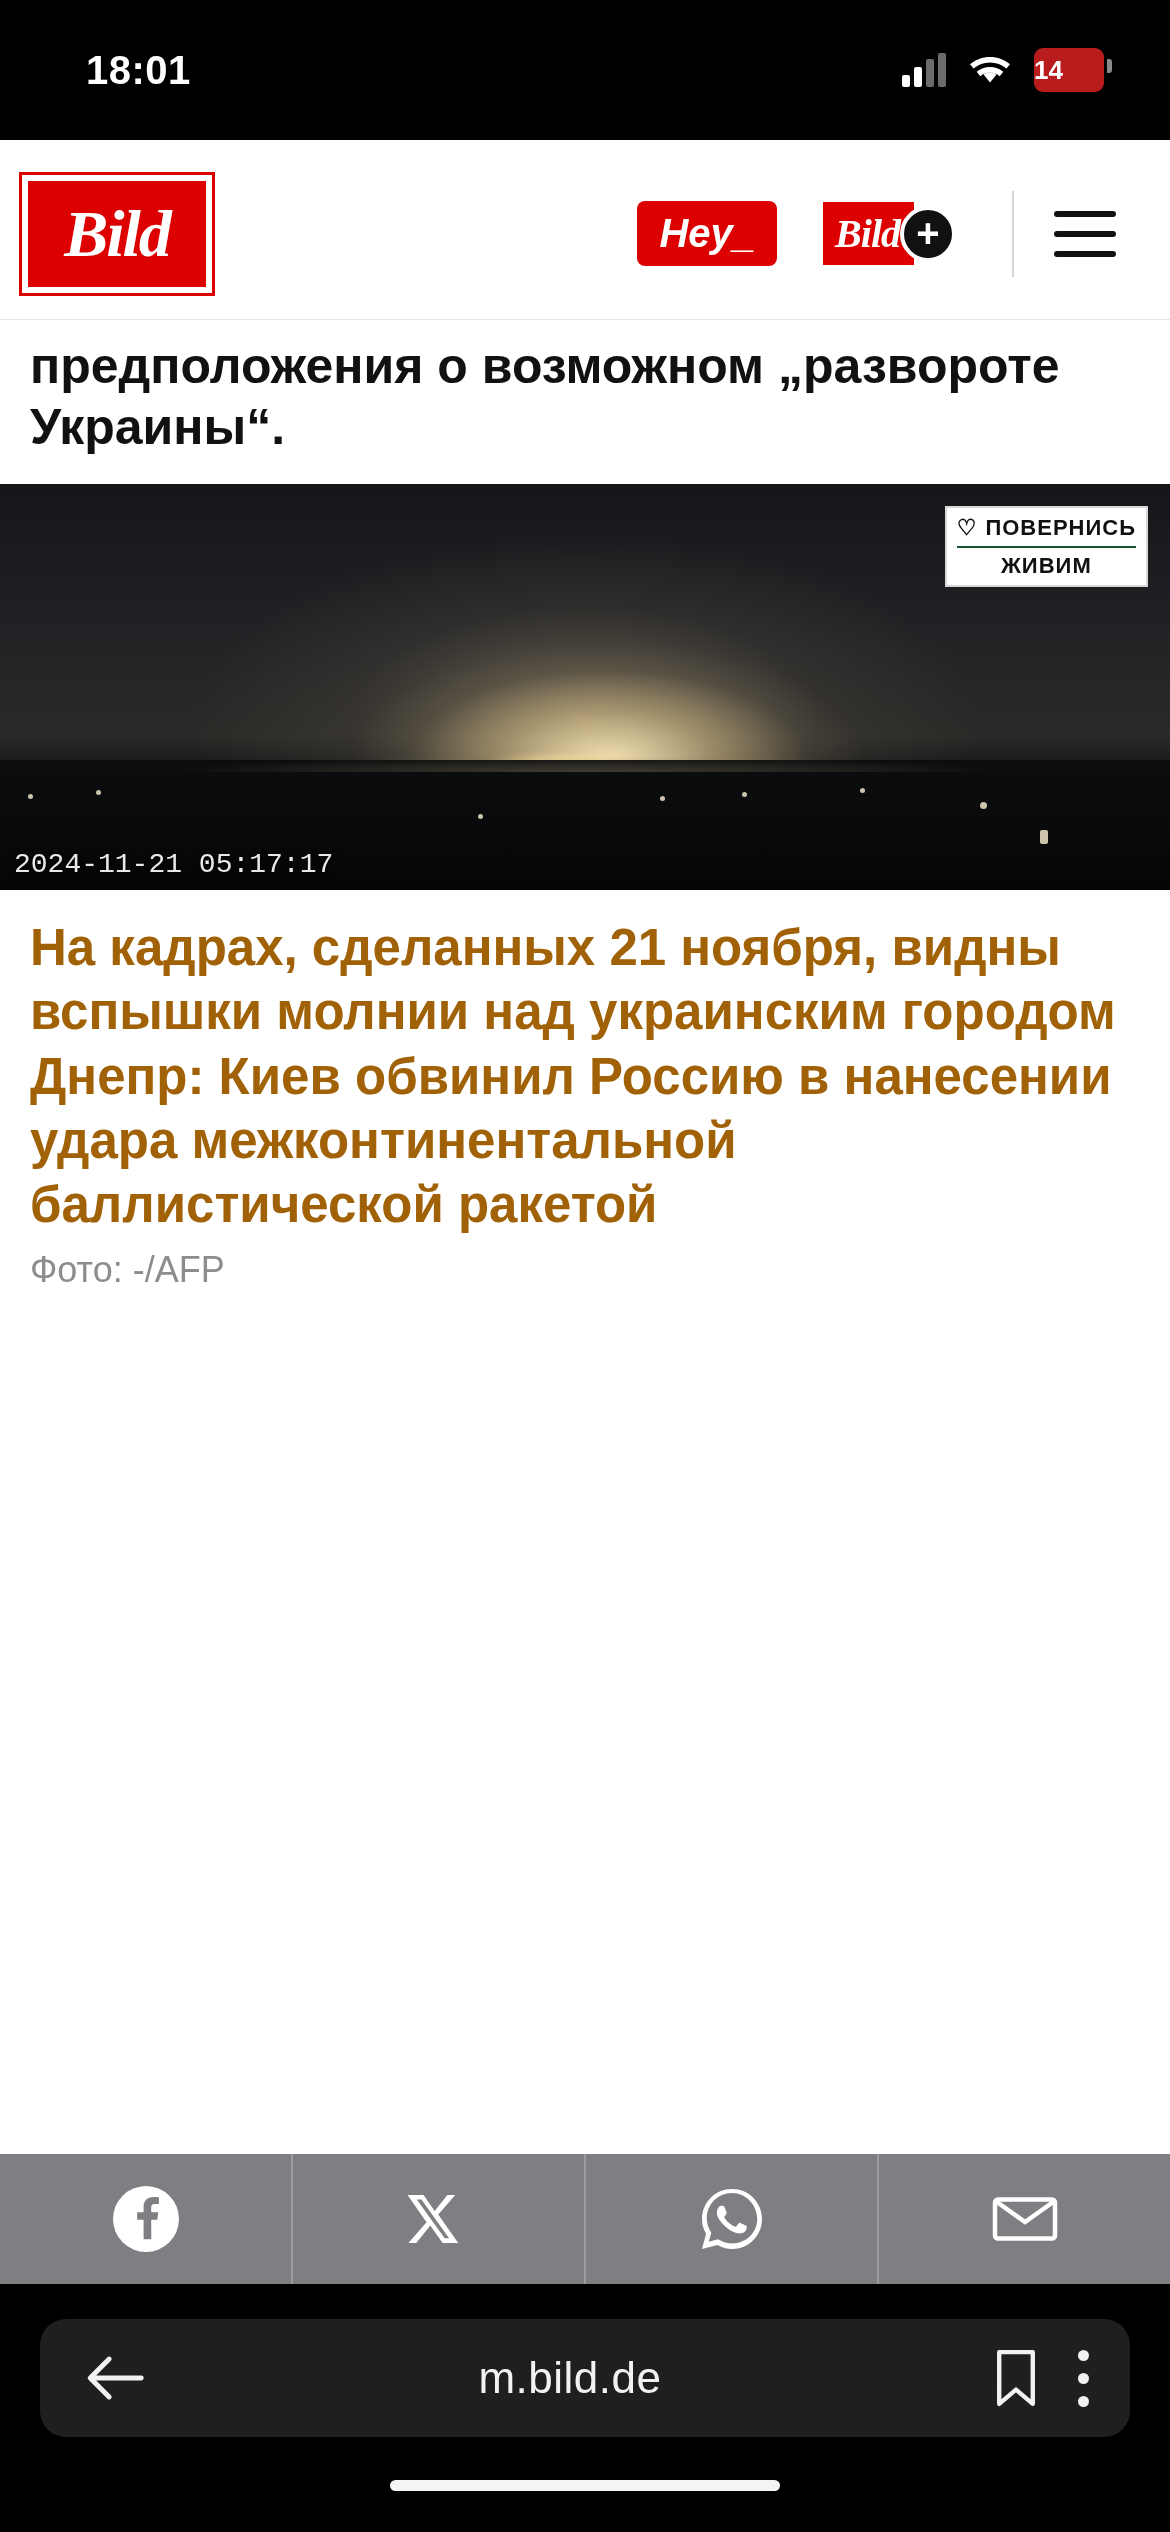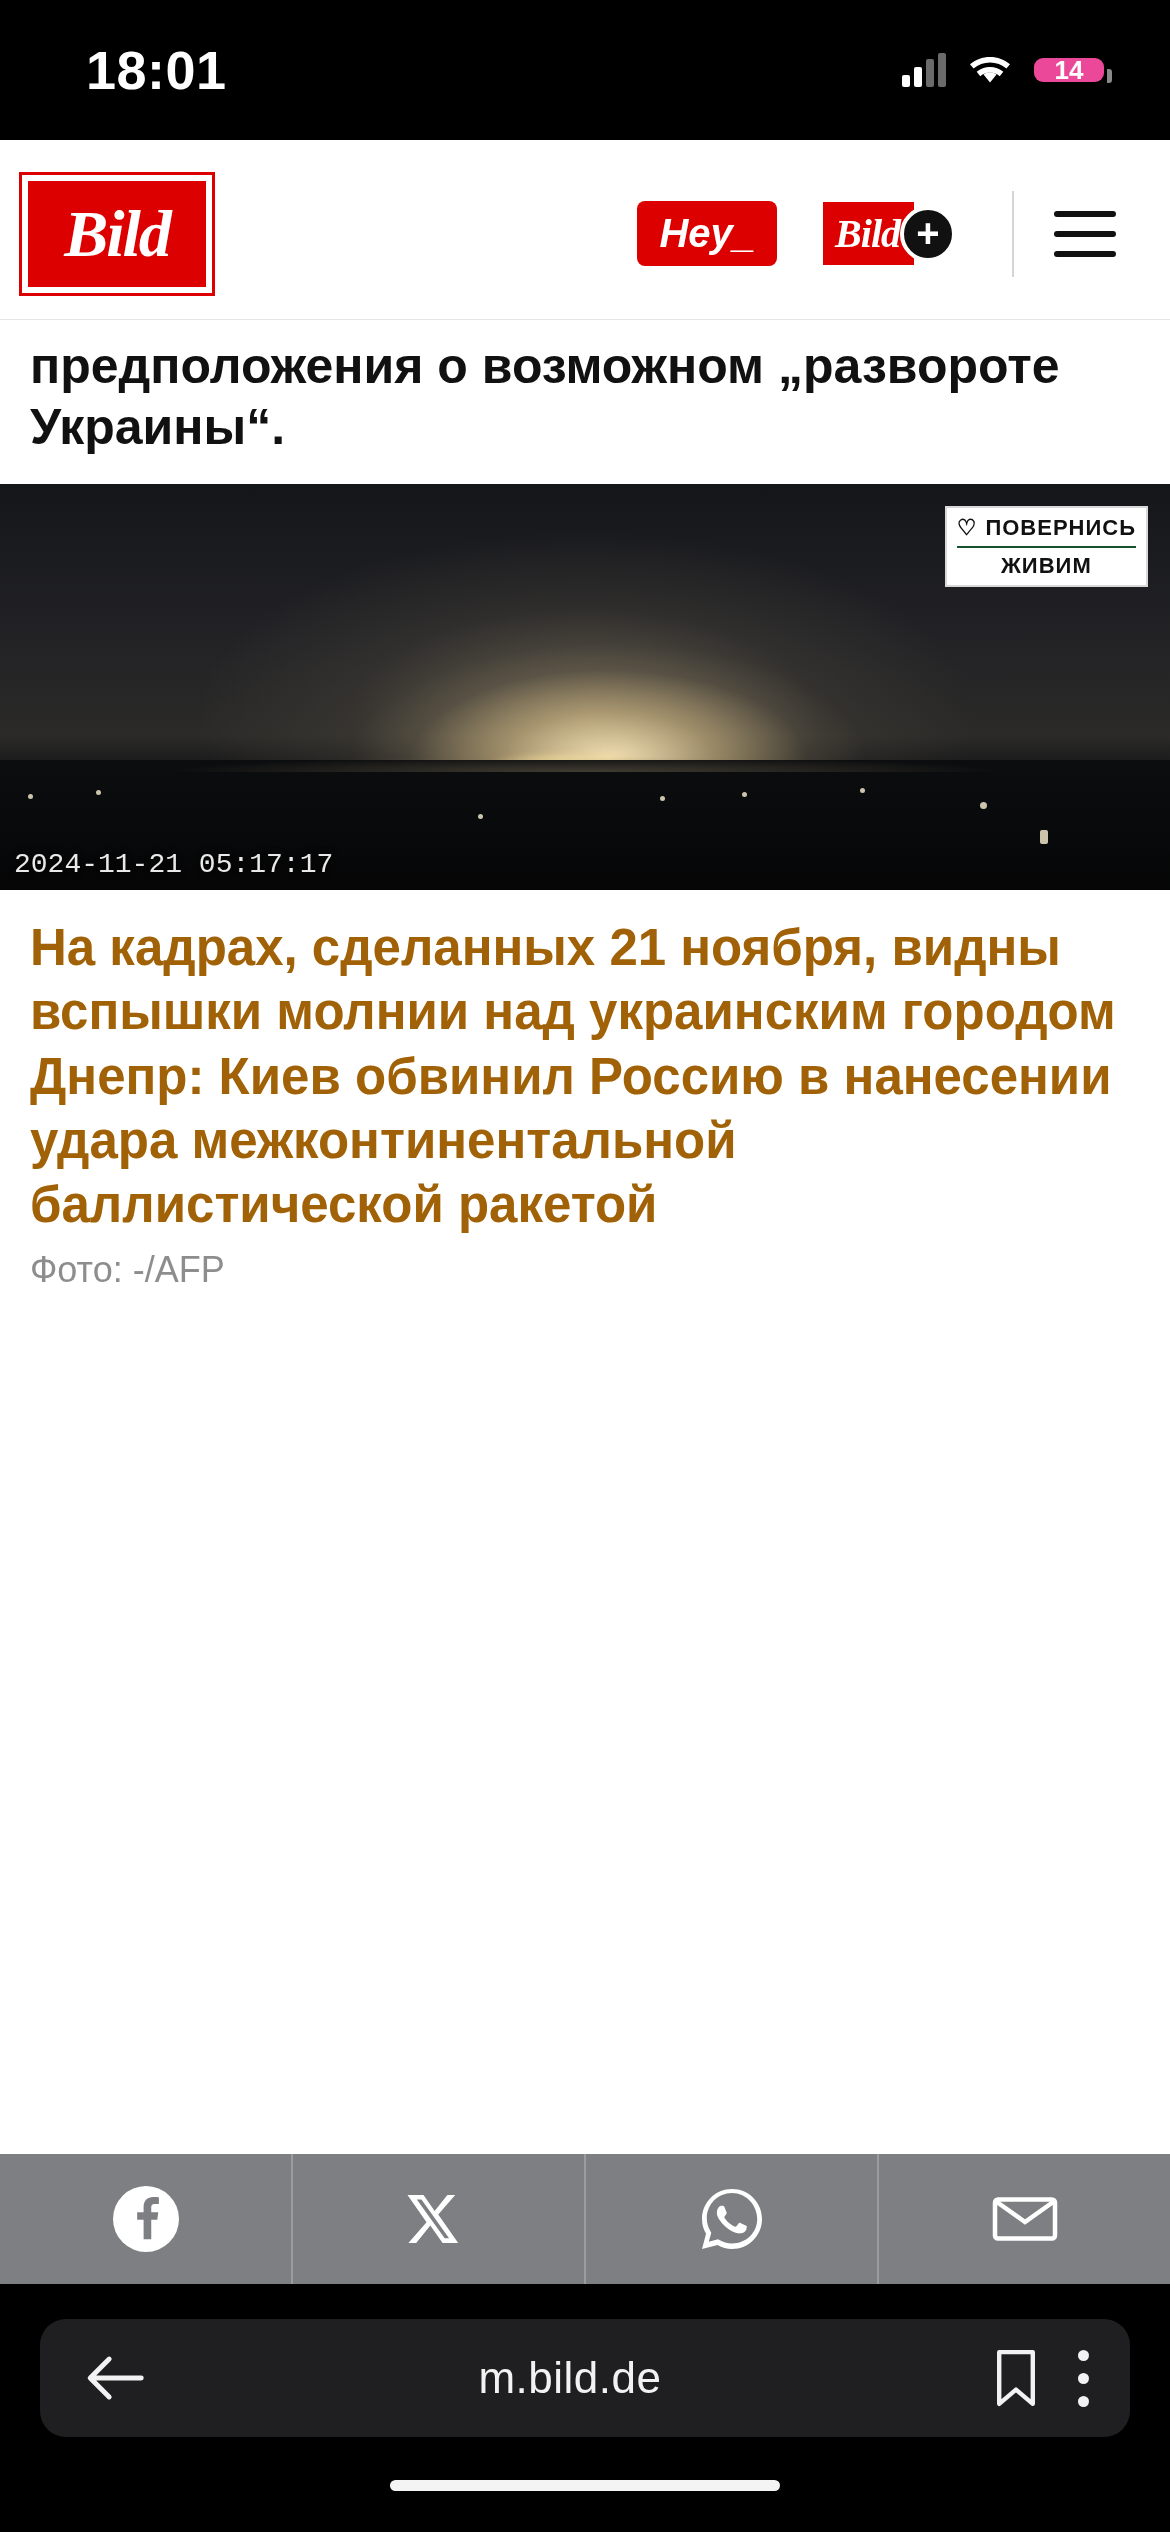--- a/index.html
+++ b/index.html
@@ -24,21 +24,21 @@
     height: 140px;
     background: #000;
     color: #fff;
     display: flex;
     align-items: center;
     justify-content: space-between;
     padding: 0 66px 0 86px;
     flex: 0 0 auto;
   }
   .status-time {
-    font-size: 54px;
+    font-size: 40px;
     font-weight: 600;
     letter-spacing: 0.5px;
     font-family: "Liberation Sans", sans-serif;
   }
   .status-right {
     display: flex;
     align-items: center;
     gap: 22px;
   }
   .signal {
@@ -53,29 +53,28 @@
     background: #fff;
     border-radius: 2px;
   }
   .signal i:nth-child(1){height: 12px;}
   .signal i:nth-child(2){height: 20px;}
   .signal i:nth-child(3){height: 28px; background:#6b6b6b;}
   .signal i:nth-child(4){height: 34px; background:#6b6b6b;}
   .wifi { width: 44px; height: 34px; position: relative; }
   .wifi svg { width: 44px; height: 34px; display:block; }
   .battery {
-    width: 70px; height: 24px;
+    width: 70px; height: 44px;
     border-radius: 9px;
-    background: #ec4899;
+    background: #b91c1c;
     color: #fff;
     font-size: 26px;
     font-weight: 700;
     display: flex;
     align-items: center;
-    justify-content: center;
     position: relative;
   }
   .battery::after {
     content: "";
     position: absolute;
     right: -8px; top: 11px;
     width: 5px; height: 14px;
     background: #8a8a8a;
     border-radius: 0 3px 3px 0;
   }

